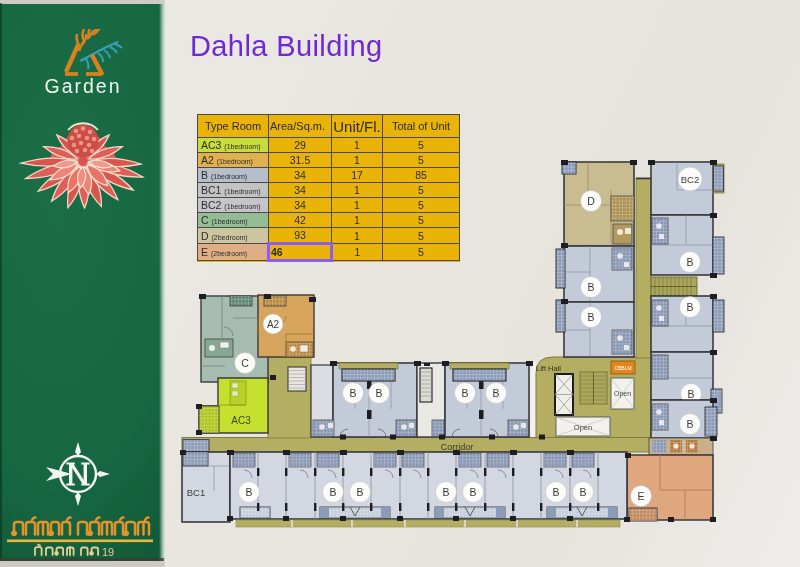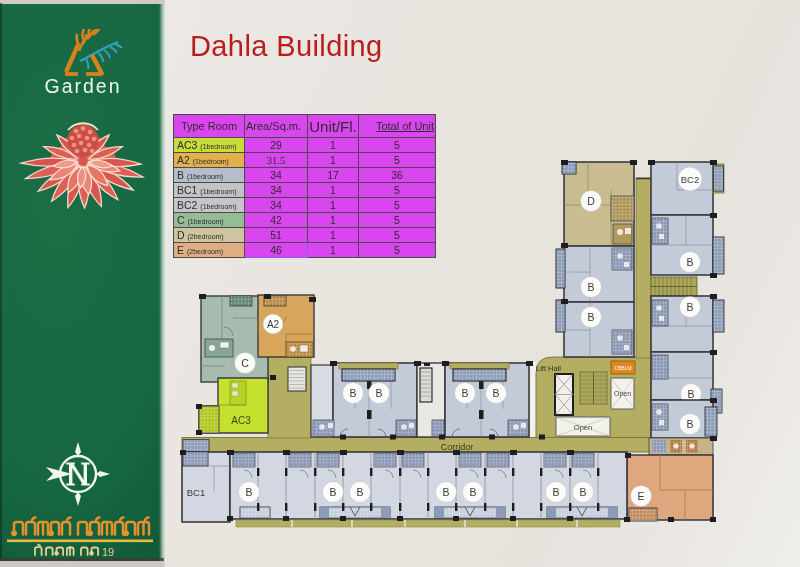--- a/index.html
+++ b/index.html
@@ -129,47 +129,47 @@
       <path d="M50.5 40 V34.5 q0 -2 2 -2 h2.6 q2 0 2 2 V40 M50.5 37 a1.4 1.4 0 1 0 0.1 0"></path>
       <path d="M61 40 V34.5 q0 -2 2 -2 h2.6 q2 0 2 2 V40 M64 32 v8"></path>
       <path d="M75 40 V34.5 q0 -2 2 -2 h2.6 q2 0 2 2 V40"></path>
       <path d="M85.5 40 V34.5 q0 -2 2 -2 h2.6 q2 0 2 2 V40 M85.5 37 a1.4 1.4 0 1 0 0.1 0"></path>
     </g>
     <g>
       <text x="96" y="40.5" font-size="11" fill="#e9cf92" font-family="Liberation Sans,sans-serif">19</text>
     </g>
   </svg>
 
-  <div class="abs" style="left:190px;top:30px;font-size:29px;color:#b91c1c;letter-spacing:.4px;">Dahla Building</div>
-
-  <table class="abs" style="left:173px;top:114px;border-collapse:collapse;background:#d946ef;font-size:10.5px;color:#2c2c2c;width:256px;table-layout:fixed;" cellspacing="0">
+  <div class="abs" style="left:190px;top:30px;font-size:29px;color:#6d28d9;letter-spacing:.4px;">Dahla Building</div>
+
+  <table class="abs" style="left:197px;top:114px;border-collapse:collapse;background:#eab308;font-size:10.5px;color:#2c2c2c;width:256px;table-layout:fixed;" cellspacing="0">
     <tbody>
         <tr style="height:23px;">
       <td style="border:1.4px solid #4a4a4a;width:68px;text-align:center;font-size:11px;">Type Room</td>
       <td style="border:1.4px solid #4a4a4a;width:60px;font-size:11px;">Area/Sq.m.</td>
       <td style="border:1.4px solid #4a4a4a;width:48px;text-align:center;font-size:15px;">Unit/Fl.</td>
-      <td style="border:1.4px solid #4a4a4a;width:74px;text-align:right;font-size:11px;text-decoration:underline;">Total of Unit</td>
+      <td style="border:1.4px solid #4a4a4a;width:74px;text-align:center;font-size:11px;">Total of Unit</td>
     </tr>
     <tr style="height:14.5px;">
           <td style="border:1px solid #4a4a4a;background:#c8dd3c;padding-left:3px;">AC3 <span style="font-size:7px;">(1bedroom)</span></td>
           <td style="border:1px solid #4a4a4a;text-align:center;">29</td>
           <td style="border:1px solid #4a4a4a;text-align:center;">1</td>
           <td style="border:1px solid #4a4a4a;text-align:center;">5</td>
         </tr>
     <tr style="height:14.5px;">
           <td style="border:1px solid #4a4a4a;background:#e0b14c;padding-left:3px;">A2 <span style="font-size:7px;">(1bedroom)</span></td>
-          <td style="border:1px solid #4a4a4a;text-align:center;font-family:Liberation Serif, serif;">31.5</td>
+          <td style="border:1px solid #4a4a4a;text-align:center;">31.5</td>
           <td style="border:1px solid #4a4a4a;text-align:center;">1</td>
           <td style="border:1px solid #4a4a4a;text-align:center;">5</td>
         </tr>
     <tr style="height:14.5px;">
           <td style="border:1px solid #4a4a4a;background:#b6bdcb;padding-left:3px;">B <span style="font-size:7px;">(1bedroom)</span></td>
           <td style="border:1px solid #4a4a4a;text-align:center;">34</td>
           <td style="border:1px solid #4a4a4a;text-align:center;">17</td>
-          <td style="border:1px solid #4a4a4a;text-align:center;">36</td>
+          <td style="border:1px solid #4a4a4a;text-align:center;">85</td>
         </tr>
     <tr style="height:14.5px;">
           <td style="border:1px solid #4a4a4a;background:#c3c3c3;padding-left:3px;">BC1 <span style="font-size:7px;">(1bedroom)</span></td>
           <td style="border:1px solid #4a4a4a;text-align:center;">34</td>
           <td style="border:1px solid #4a4a4a;text-align:center;">1</td>
           <td style="border:1px solid #4a4a4a;text-align:center;">5</td>
         </tr>
     <tr style="height:14.5px;">
           <td style="border:1px solid #4a4a4a;background:#c6c6ca;padding-left:3px;">BC2 <span style="font-size:7px;">(1bedroom)</span></td>
           <td style="border:1px solid #4a4a4a;text-align:center;">34</td>
@@ -177,27 +177,27 @@
           <td style="border:1px solid #4a4a4a;text-align:center;">5</td>
         </tr>
     <tr style="height:14.5px;">
           <td style="border:1px solid #4a4a4a;background:#94bd95;padding-left:3px;">C <span style="font-size:7px;">(1bedroom)</span></td>
           <td style="border:1px solid #4a4a4a;text-align:center;">42</td>
           <td style="border:1px solid #4a4a4a;text-align:center;">1</td>
           <td style="border:1px solid #4a4a4a;text-align:center;">5</td>
         </tr>
     <tr style="height:14.5px;">
           <td style="border:1px solid #4a4a4a;background:#cdc5a0;padding-left:3px;">D <span style="font-size:7px;">(2bedroom)</span></td>
-          <td style="border:1px solid #4a4a4a;text-align:center;">51</td>
+          <td style="border:1px solid #4a4a4a;text-align:center;">93</td>
           <td style="border:1px solid #4a4a4a;text-align:center;">1</td>
           <td style="border:1px solid #4a4a4a;text-align:center;">5</td>
         </tr>
     <tr style="height:14.5px;">
           <td style="border:1px solid #4a4a4a;background:#e0ae85;padding-left:3px;">E <span style="font-size:7px;">(2bedroom)</span></td>
-          <td style="border:1px solid #8b5cf6;text-align:center;">46</td>
+          <td style="border:3px solid #8b5cf6;font-weight:bold;">46</td>
           <td style="border:1px solid #4a4a4a;text-align:center;">1</td>
           <td style="border:1px solid #4a4a4a;text-align:center;">5</td>
         </tr>
   </tbody>
     </table>
 
   <svg id="plan" class="abs" style="left:0;top:0;" width="800" height="567" viewBox="0 0 800 567">
     <defs>
       <pattern id="grid" width="3.4" height="3.4" patternUnits="userSpaceOnUse">
         <path d="M0 0H3.4M0 0V3.4" stroke="#ffffff" stroke-width="0.6" opacity="0.65" fill="none"></path>

